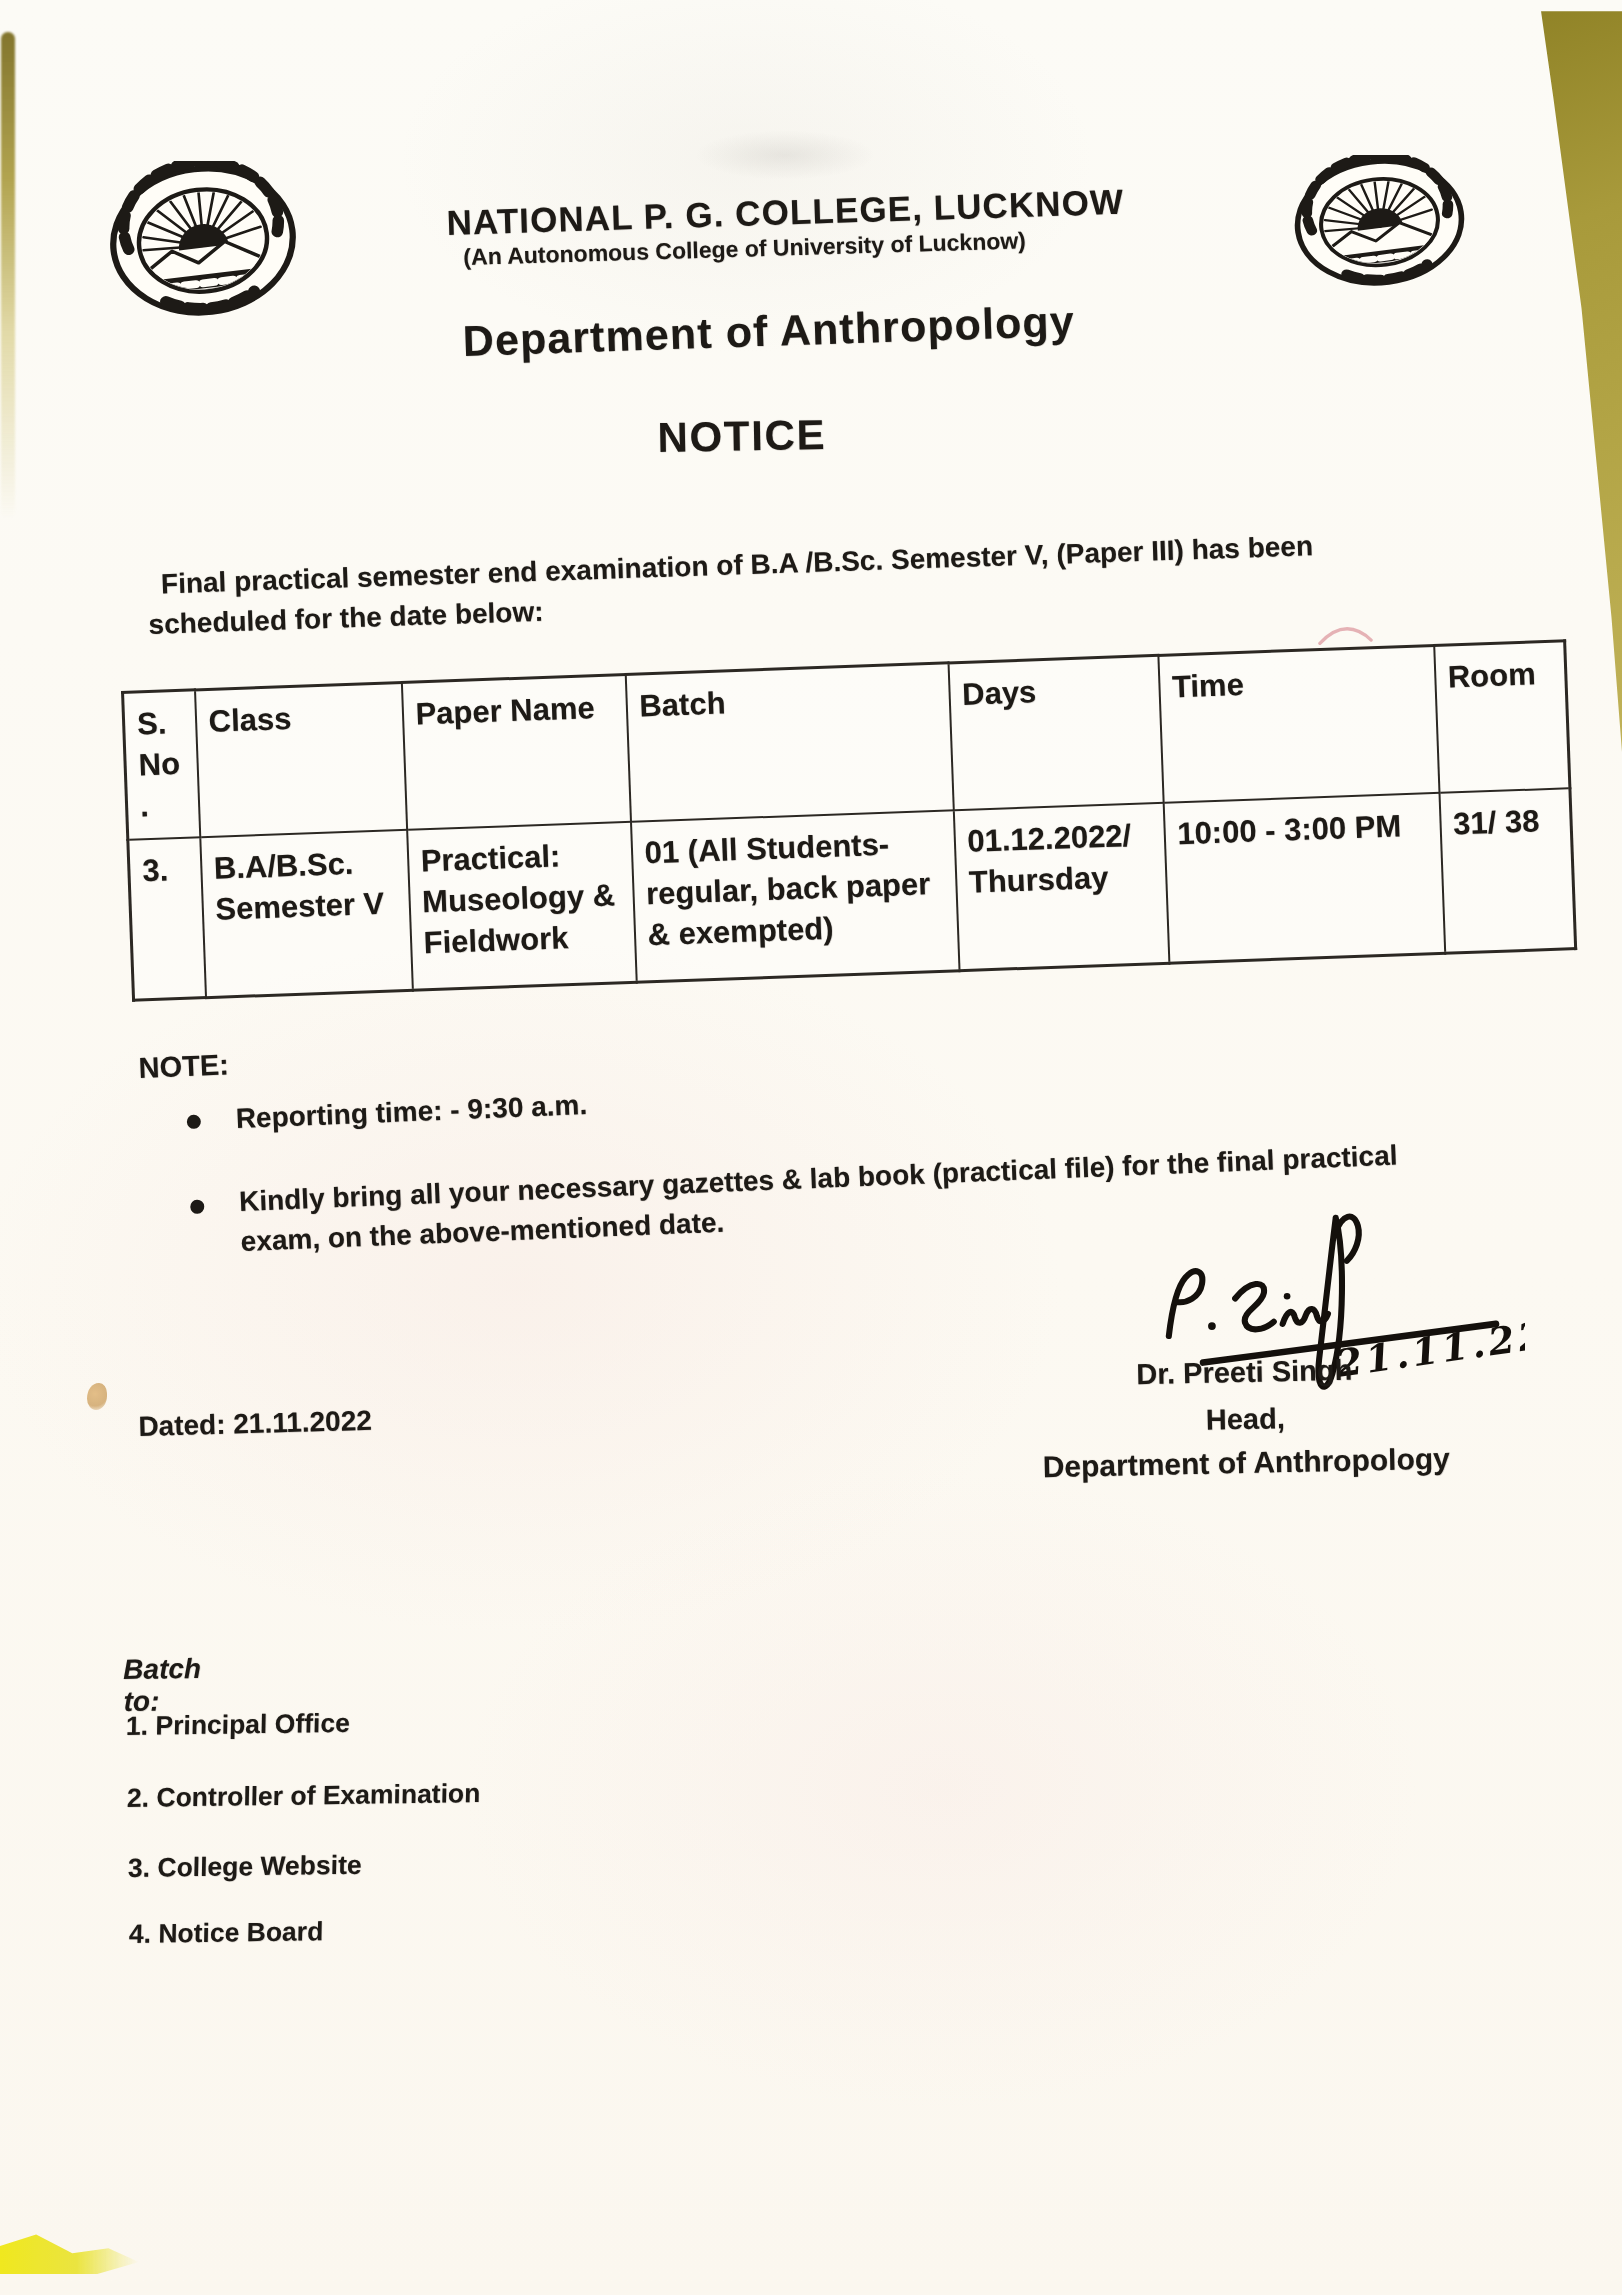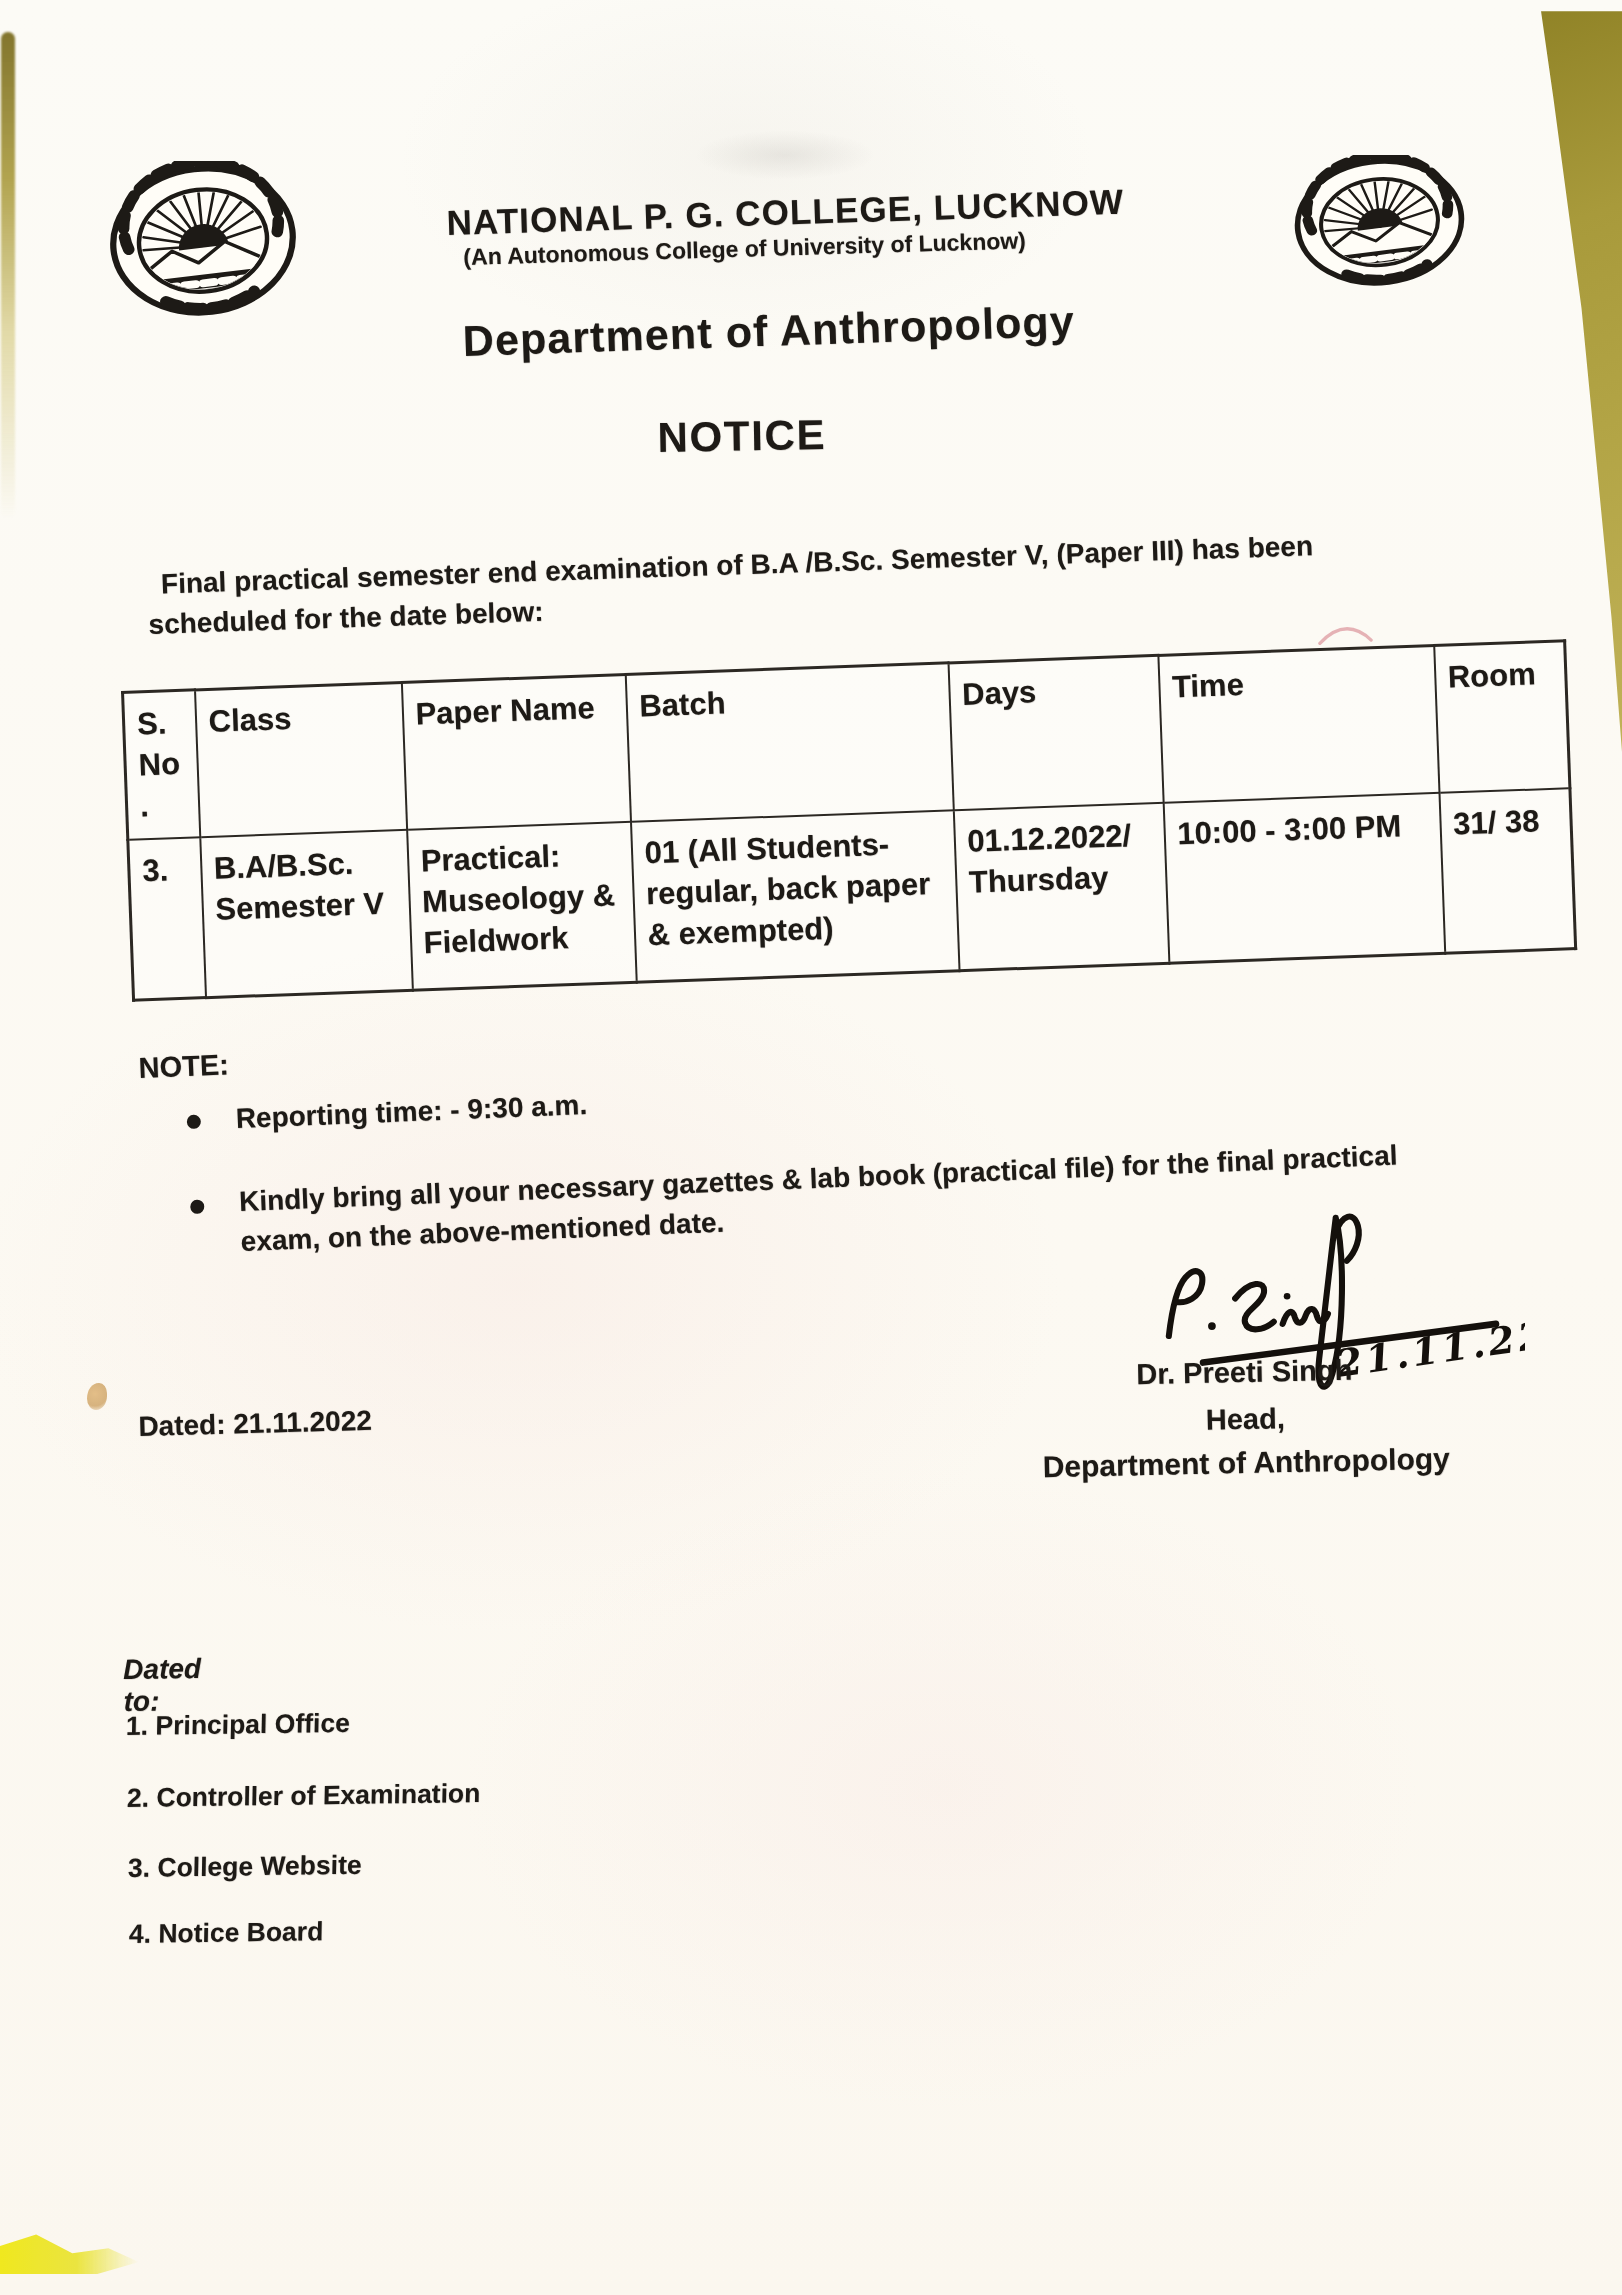--- a/index.html
+++ b/index.html
@@ -267,21 +267,21 @@
     <text x="90" y="372" font-size="40" fill="#14100c" opacity="0">P.Singh</text>
   </svg>
 
   <div class="abs ink signatory">
     <div class="sg-name">Dr. Preeti Singh</div>
     <div class="sg-head">Head,</div>
     <div class="sg-dept">Department of Anthropology</div>
   </div>
 
   <div class="abs ink copy">
-    <div class="copy-heading">Dated to:</div>
+    <div class="copy-heading">Batch to:</div>
     <div class="copy-item ci-0">1. Principal Office</div>
     <div class="copy-item ci-1">2. Controller of Examination</div>
     <div class="copy-item ci-2">3. College Website</div>
     <div class="copy-item ci-3">4. Notice Board</div>
   </div>
 
 </div>
 
 
 </body></html>

